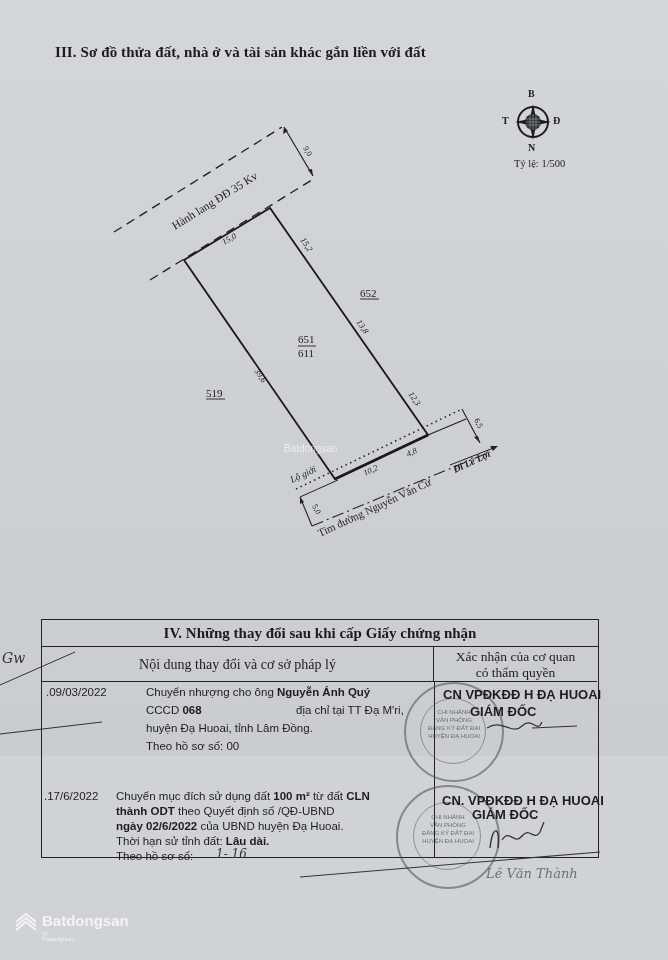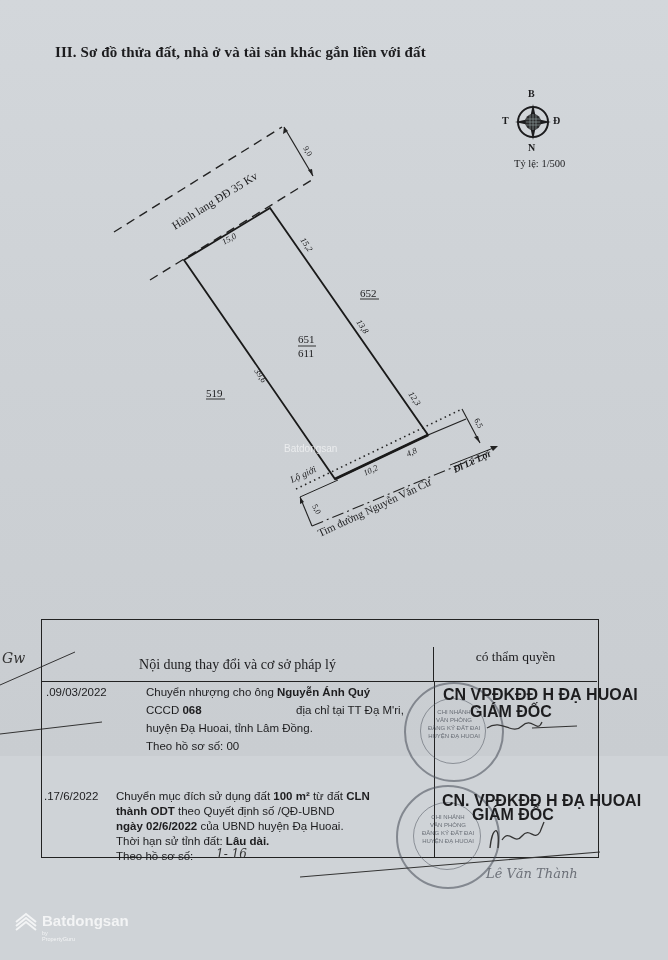--- a/index.html
+++ b/index.html
@@ -49,21 +49,21 @@
   }
   .entry {
     position:absolute; font-family:"Liberation Sans", "DejaVu Sans", sans-serif;
     font-size:11.5px; line-height:17.5px; color:#1d1d1f;
   }
   .entry .date { position:absolute; left:0; top:0; }
   .entry .line { position:absolute; white-space:nowrap; }
   .b { font-weight:bold; }
   .sign {
     position:absolute; font-family:"Liberation Sans", "DejaVu Sans", sans-serif;
-    font-size:16px; font-weight:bold; line-height:17px; color:#1d1d1f; white-space:nowrap;
+    font-size:13px; font-weight:bold; line-height:17px; color:#1d1d1f; white-space:nowrap;
   }
   .stamp {
     position:absolute; border-radius:50%;
     border:2px solid rgba(70,75,85,0.55);
   }
   .stamp-inner {
     position:absolute; border-radius:50%;
     border:1px solid rgba(70,75,85,0.5);
   }
   .stamp-text {
@@ -163,22 +163,24 @@
 
   <div class="watermark-center">Batdongsan</div>
 
   <div class="handwriting" style="left:2px;top:650px;font-size:14px;">Gw</div>
   <svg style="position:absolute;left:0;top:640px;" width="130" height="110">
     <line x1="0" y1="45" x2="75" y2="12" stroke="#333" stroke-width="1"></line>
     <line x1="0" y1="94" x2="102" y2="82" stroke="#333" stroke-width="1"></line>
   </svg>
 
   <div class="table">
+    <div class="t-head">IV. Những thay đổi sau khi cấp Giấy chứng nhận</div>
     <div class="t-col-head-left">Nội dung thay đổi và cơ sở pháp lý</div>
     <div class="t-col-head-right">
+      <div>Xác nhận của cơ quan</div>
       <div>có thẩm quyền</div>
     </div>
     <div class="t-divider"></div>
 
     <div class="entry" style="left:4px;top:64px;width:386px;height:90px;">
       <span class="date">.09/03/2022</span>
       <span class="line" style="left:100px;top:0;">
         <span>Chuyển nhượng  cho  ông  </span><span class="b">Nguyễn Ánh Quý</span>
       </span>
       <span class="line" style="left:100px;top:18px;">

